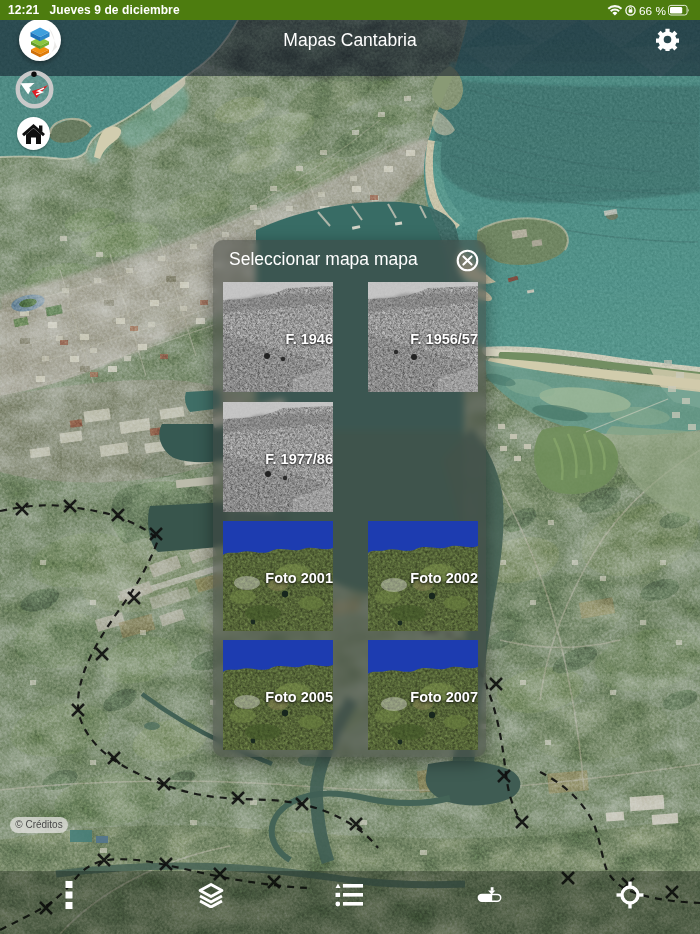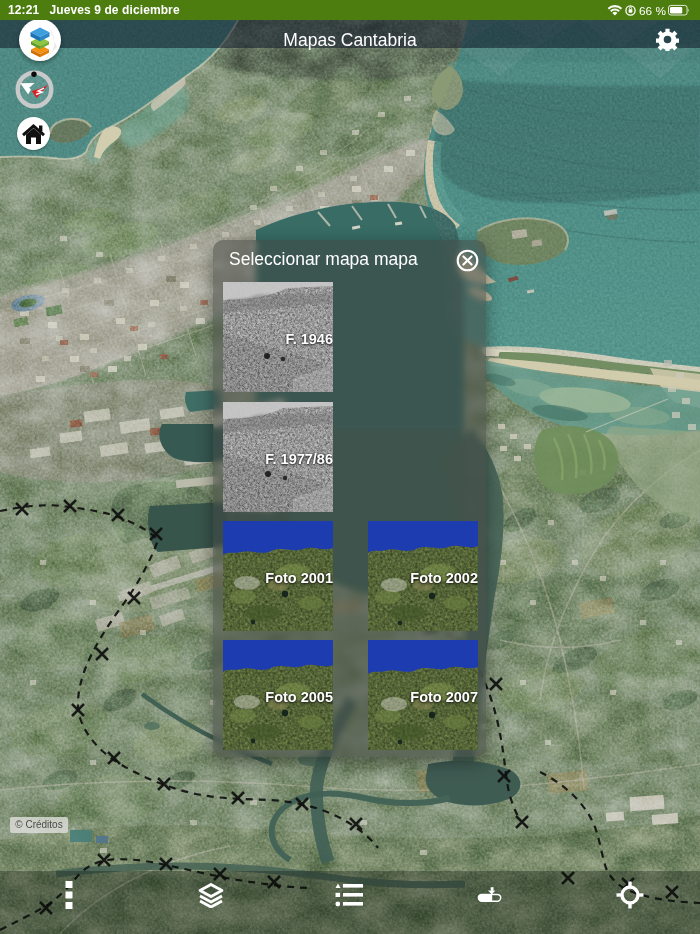--- a/index.html
+++ b/index.html
@@ -1,32 +1,32 @@
 <!DOCTYPE html>
 <html><head>
 <meta charset="utf-8">
 <style>
 html,body{margin:0;padding:0;background:#222;}
 #app{position:relative;width:700px;height:934px;overflow:hidden;font-family:"Liberation Sans",sans-serif;background:#84987a;}
 #map{position:absolute;left:0;top:0;}
 #statusbar{position:absolute;left:0;top:0;width:700px;height:20px;background:#4d7c0f;color:#fff;z-index:30;}
 #sbleft{position:absolute;left:8px;top:3px;font-size:12px;font-weight:bold;letter-spacing:.1px;}
 #sbright{position:absolute;right:2px;top:0;height:20px;}
-#navbar{position:absolute;left:0;top:20px;width:700px;height:28px;background:rgba(16,24,40,.55);z-index:20;}
+#navbar{position:absolute;left:0;top:20px;width:700px;height:56px;background:rgba(16,24,40,.55);z-index:20;}
 #navtitle{position:absolute;left:0;top:10px;width:700px;text-align:center;color:#fff;font-size:17.5px;}
 #gear{position:absolute;right:21px;top:8px;}
 .fab{position:absolute;border-radius:50%;z-index:21;}
 #modal{position:absolute;left:213px;top:240px;width:273px;height:517px;border-radius:10px;background:rgba(64,68,64,.52);z-index:22;-webkit-backdrop-filter:blur(3px);backdrop-filter:blur(3px);box-shadow:0 5px 18px rgba(0,0,0,.4);}
 #mtitle{position:absolute;left:16px;top:9px;color:#fff;font-size:17.5px;}
 #mclose{position:absolute;right:7px;top:9px;}
 .tile{position:absolute;width:110px;height:110px;overflow:hidden;}
 .tlabel{position:absolute;left:0;top:49px;width:110px;text-align:right;color:#fff;font-size:14.5px;font-weight:bold;text-shadow:0 1px 3px rgba(0,0,0,.85),0 0 2px rgba(0,0,0,.5);}
 #toolbar{position:absolute;left:0;top:871px;width:700px;height:63px;background:rgba(8,12,8,.30);z-index:15;}
 .tbi{position:absolute;}
-#credits{position:absolute;left:10px;top:817px;width:58px;height:16px;background:rgba(225,225,222,.78);border-radius:2px;color:#4a4a4a;font-size:10px;line-height:16px;text-align:center;z-index:14;}
+#credits{position:absolute;left:10px;top:817px;width:58px;height:16px;background:rgba(225,225,222,.78);border-radius:8px;color:#4a4a4a;font-size:10px;line-height:16px;text-align:center;z-index:14;}
 </style>
 </head>
 <body>
 <div id="app">
 
 <svg id="map" width="700" height="934" viewBox="0 0 700 934">
 <defs>
 <filter id="nz" x="0" y="0" width="100%" height="100%" color-interpolation-filters="sRGB">
   <feTurbulence type="fractalNoise" baseFrequency="0.4" numOctaves="3" seed="8"></feTurbulence>
   <feColorMatrix type="saturate" values="0"></feColorMatrix>
@@ -652,20 +652,34 @@
       <path d="M0,0 L110,0 L110,4 L64,6 C50,13 34,16 20,17 L0,18 Z" fill="#c8c8c8" opacity="0.92"></path>
       <path d="M0,20 C10,15 20,18 30,14 C40,10 50,15 60,12 C70,9 80,14 90,11 L110,13 L110,22 C100,24 90,20 80,24 C70,28 60,24 50,27 C40,30 30,26 20,29 C12,31 6,29 0,32 Z" fill="#6e6e6e" opacity="0.4" filter="url(#fblur1)"></path>
       <path d="M0,50 L110,84 L110,110 L0,110 Z" fill="#3a3a3a" opacity="0.14"></path>
       <path d="M70,96 L110,82 L110,110 L70,110 Z" fill="#d5d5d5" opacity="0.25"></path>
       <circle cx="44" cy="74" r="3" fill="#222"></circle>
           <circle cx="60" cy="77" r="2.2" fill="#2a2a2a"></circle>
     </svg>
     <div class="tlabel">F. 1946</div>
   </div>
 
+  <div class="tile" style="left:155px;top:42px;">
+    <svg width="110" height="110" viewBox="0 0 110 110">
+      <rect width="110" height="110" fill="#979797"></rect>
+      <rect width="110" height="110" filter="url(#nz)" style="mix-blend-mode:overlay" opacity="0.6"></rect>
+      <rect width="110" height="110" filter="url(#nzf)" style="mix-blend-mode:overlay" opacity="0.4"></rect>
+      <path d="M0,0 L110,0 L110,4 L60,6 C48,12 34,15 20,16 L0,17 Z" fill="#c8c8c8" opacity="0.92"></path>
+      <path d="M0,19 C10,14 20,17 30,13 C40,9 50,14 60,11 C70,8 80,13 90,10 L110,12 L110,21 C100,23 90,19 80,23 C70,27 60,23 50,26 C40,29 30,25 20,28 C12,30 6,28 0,31 Z" fill="#6e6e6e" opacity="0.4" filter="url(#fblur1)"></path>
+      <path d="M0,50 L110,84 L110,110 L0,110 Z" fill="#3a3a3a" opacity="0.14"></path>
+      <path d="M70,96 L110,82 L110,110 L70,110 Z" fill="#d5d5d5" opacity="0.25"></path>
+      <circle cx="46" cy="75" r="3" fill="#222"></circle>
+          <circle cx="28" cy="70" r="2.2" fill="#2a2a2a"></circle>
+    </svg>
+    <div class="tlabel">F. 1956/57</div>
+  </div>
 
   <div class="tile" style="left:10px;top:162px;">
     <svg width="110" height="110" viewBox="0 0 110 110">
       <rect width="110" height="110" fill="#979797"></rect>
       <rect width="110" height="110" filter="url(#nz)" style="mix-blend-mode:overlay" opacity="0.6"></rect>
       <rect width="110" height="110" filter="url(#nzf)" style="mix-blend-mode:overlay" opacity="0.4"></rect>
       <path d="M0,0 L110,0 L110,4 L60,6 C48,12 34,15 20,16 L0,17 Z" fill="#c8c8c8" opacity="0.92"></path>
       <path d="M0,20 C10,15 20,18 30,14 C40,10 50,15 60,12 C70,9 80,14 90,11 L110,13 L110,22 C100,24 90,20 80,24 C70,28 60,24 50,27 C40,30 30,26 20,29 C12,31 6,29 0,32 Z" fill="#6e6e6e" opacity="0.4" filter="url(#fblur1)"></path>
       <path d="M0,50 L110,84 L110,110 L0,110 Z" fill="#3a3a3a" opacity="0.14"></path>
       <path d="M70,96 L110,82 L110,110 L70,110 Z" fill="#d5d5d5" opacity="0.25"></path>

